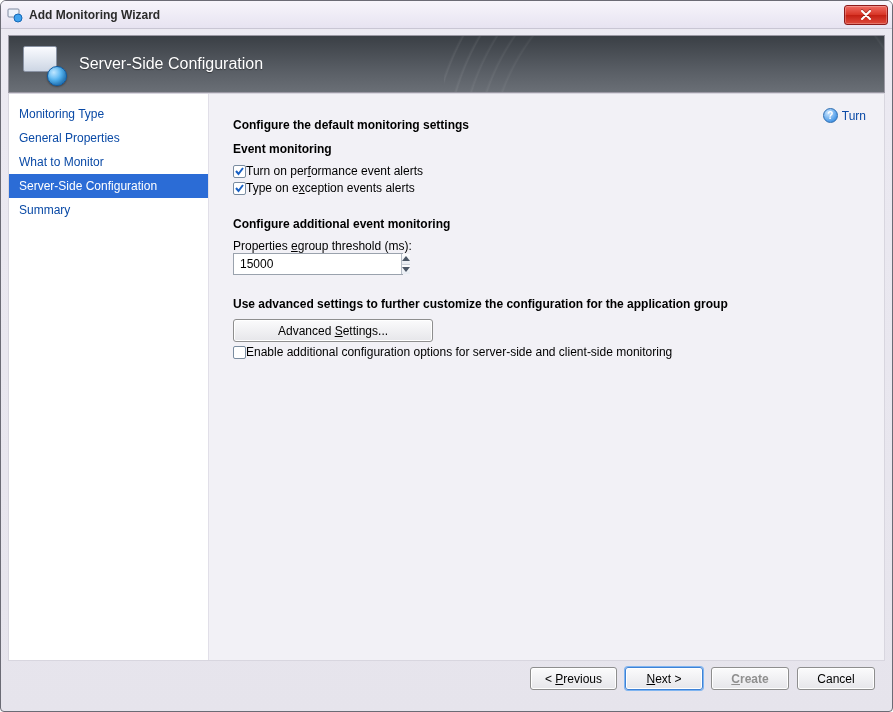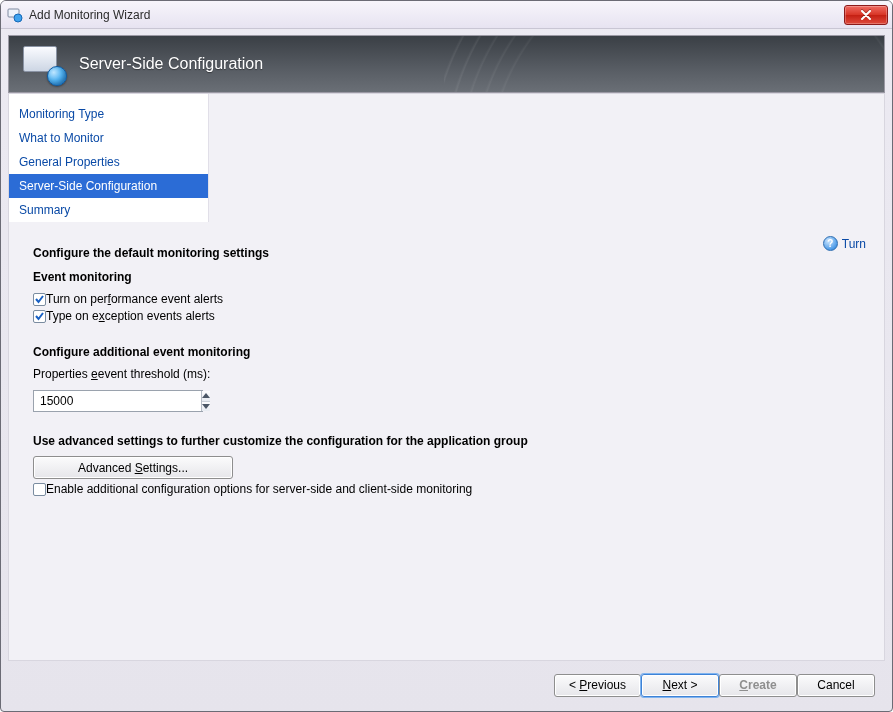--- a/index.html
+++ b/index.html
@@ -10,21 +10,21 @@
     background: linear-gradient(#eceaf2,#e6e4ec);
   }
   
   .titlebar {
     height:28px; display:flex; align-items:center; padding:0 4px;
     background: linear-gradient(#f7f5fb,#e7e3f1);
     border-bottom:1px solid #c9c6d4;
   }
   .titlebar .app-icon { width:16px; height:16px; margin:0 6px 0 2px; position:relative; }
   .titlebar .app-icon svg { display:block; }
-  .title-text { flex:1; color:#2b2b2b; }
+  .title-text { flex:1; color:#2b2b2b;font-weight:bold; }
   .close-btn {
     width:44px; height:20px; border-radius:3px; border:1px solid #8b1a1a;
     background: linear-gradient(#ef6b63,#d83526 49%,#c41e12 50%,#df4a3c);
     display:flex; align-items:center; justify-content:center; color:#fff;
     box-shadow: inset 0 0 0 1px rgba(255,255,255,0.25);
     cursor:pointer;
   }
   .close-btn svg { filter: drop-shadow(0 -1px 0 rgba(0,0,0,.3)); }
   
   .banner {
@@ -50,21 +50,21 @@
   .banner-icon .globe {
     width:20px; height:20px; border-radius:50%;
     background: radial-gradient(circle at 32% 30%, #bfe6ff 0%, #54b4f2 45%, #1173c9 100%);
     border:1px solid #0d5ba3; position:absolute; right:-4px; bottom:-4px;
     box-shadow: inset -2px -2px 4px rgba(0,0,0,.2), 0 1px 2px rgba(0,0,0,.4);
   }
   .banner-title { color:#fff; font-size:16px; font-weight:400; text-shadow:0 1px 1px rgba(0,0,0,.4);}
   
   .body {
     position:absolute; left:7px; right:7px; top:92px; bottom:50px;
-    background:#f2f1f6; border:1px solid #d8d6df; display:flex;flex-direction:column;
+    background:#f2f1f6; border:1px solid #d8d6df; display:flex;
   }
   .sidebar {
     width:200px; background:#fff; border-right:1px solid #e1dfe8;
     padding-top:8px;
   }
   .nav-item {
     padding:5px 10px; color:#0a4aa6; cursor:pointer; line-height:14px;
   }
   .nav-item.active {
     background:#2b6cd6; color:#fff;
@@ -87,21 +87,21 @@
   .field-row { display:flex; align-items:flex-end; gap:0; margin:3px 0; }
   .chk {
     width:13px; height:13px; border:1px solid #7a8ca0; background:#fff; display:inline-flex;
     align-items:center; justify-content:center; cursor:pointer; border-radius:2px;
   }
   .chk.checked svg { display:block; }
   .chk svg { display:none; }
   .u { text-decoration:underline; }
   .label-text { cursor:default; }
   .spinner {
-    width:170px; height:22px; display:flex; margin-top:9px; border:1px solid #9aa2ad; background:#fff;
+    width:170px; height:22px; display:flex; margin-top:0; border:1px solid #9aa2ad; background:#fff;
   }
   .spinner input {
     flex:1; border:none; outline:none; padding:0 6px; font:inherit; background:transparent;
   }
   .spinner .btns { width:16px; display:flex; flex-direction:column; border-left:1px solid #b6bdc6; }
   .spinner .sbtn { flex:1; display:flex; align-items:center; justify-content:center;
     background:linear-gradient(#fdfdfe,#e7ebf1); cursor:pointer; }
   .spinner .sbtn:first-child { border-bottom:1px solid #cbd1d9; }
   .spinner .sbtn svg{ display:block; }
   .btn {
@@ -110,21 +110,21 @@
     box-shadow: inset 0 0 0 1px #fff;
   }
   .btn:disabled{ color:#8f8f8f; cursor:default;font-weight:bold; }
   .btn.default {
     border:1px solid #3e82d6; box-shadow: 0 0 0 1px #7fb4f0, inset 0 0 0 1px #fff;
   }
   .adv-btn { width:200px; display:block; }
   
   .footer {
     position:absolute; left:7px; right:7px; bottom:8px; height:36px;
-    display:flex; justify-content:flex-end; align-items:center; padding-right:10px;
+    display:flex; justify-content:flex-end; align-items:flex-start; gap:8px; padding-right:10px;
   }
   .footer .btn{ min-width:78px; }
 </style>
 </head>
 <body>
 
 <div class="window">
 
   <div class="titlebar">
     <span class="app-icon">
@@ -145,22 +145,22 @@
     <div class="banner-icon">
       <div class="monitor"></div>
       <div class="globe"></div>
     </div>
     <div class="banner-title">Server-Side Configuration</div>
   </div>
 
   <div class="body">
     <div class="sidebar">
       <div class="nav-item"><span>Monitoring Type</span></div>
+      <div class="nav-item"><span>General Properties</span></div>
       <div class="nav-item"><span>What to Monitor</span></div>
-      <div class="nav-item"><span>General Properties</span></div>
       <div class="nav-item active"><span>Server-Side Configuration</span></div>
       <div class="nav-item"><span>Summary</span></div>
     </div>
 
     <div class="content">
       <div class="help-link">
         <span class="qmark">?</span>
         <span>Turn</span>
       </div>
 
@@ -183,21 +183,21 @@
               <path d="M2 5 L4.5 8 L9 2" stroke="#1860c4" stroke-width="2" fill="none"></path>
             </svg>
         </span>
         <span class="label-text">
           <span>Type on e</span><span class="u">x</span><span>ception events alerts</span>
         </span>
       </div>
 
       <div class="sub-title" style="margin-top:22px;">Configure additional event monitoring</div>
       <div class="label-text">
-        <span>Properties </span><span class="u">e</span><span>event threshold (ms):</span>
+        <span>Properties </span><span class="u">e</span><span>group threshold (ms):</span>
       </div>
       <div class="spinner">
         <input type="text" value="15000" style="">
         <div class="btns">
           <div class="sbtn">
               <svg width="8" height="5" viewBox="0 0 8 5">
                 <path d="M0 5 L4 0 L8 5 Z" fill="#4b5766"></path>
               </svg>
             </div>
           <div class="sbtn">

